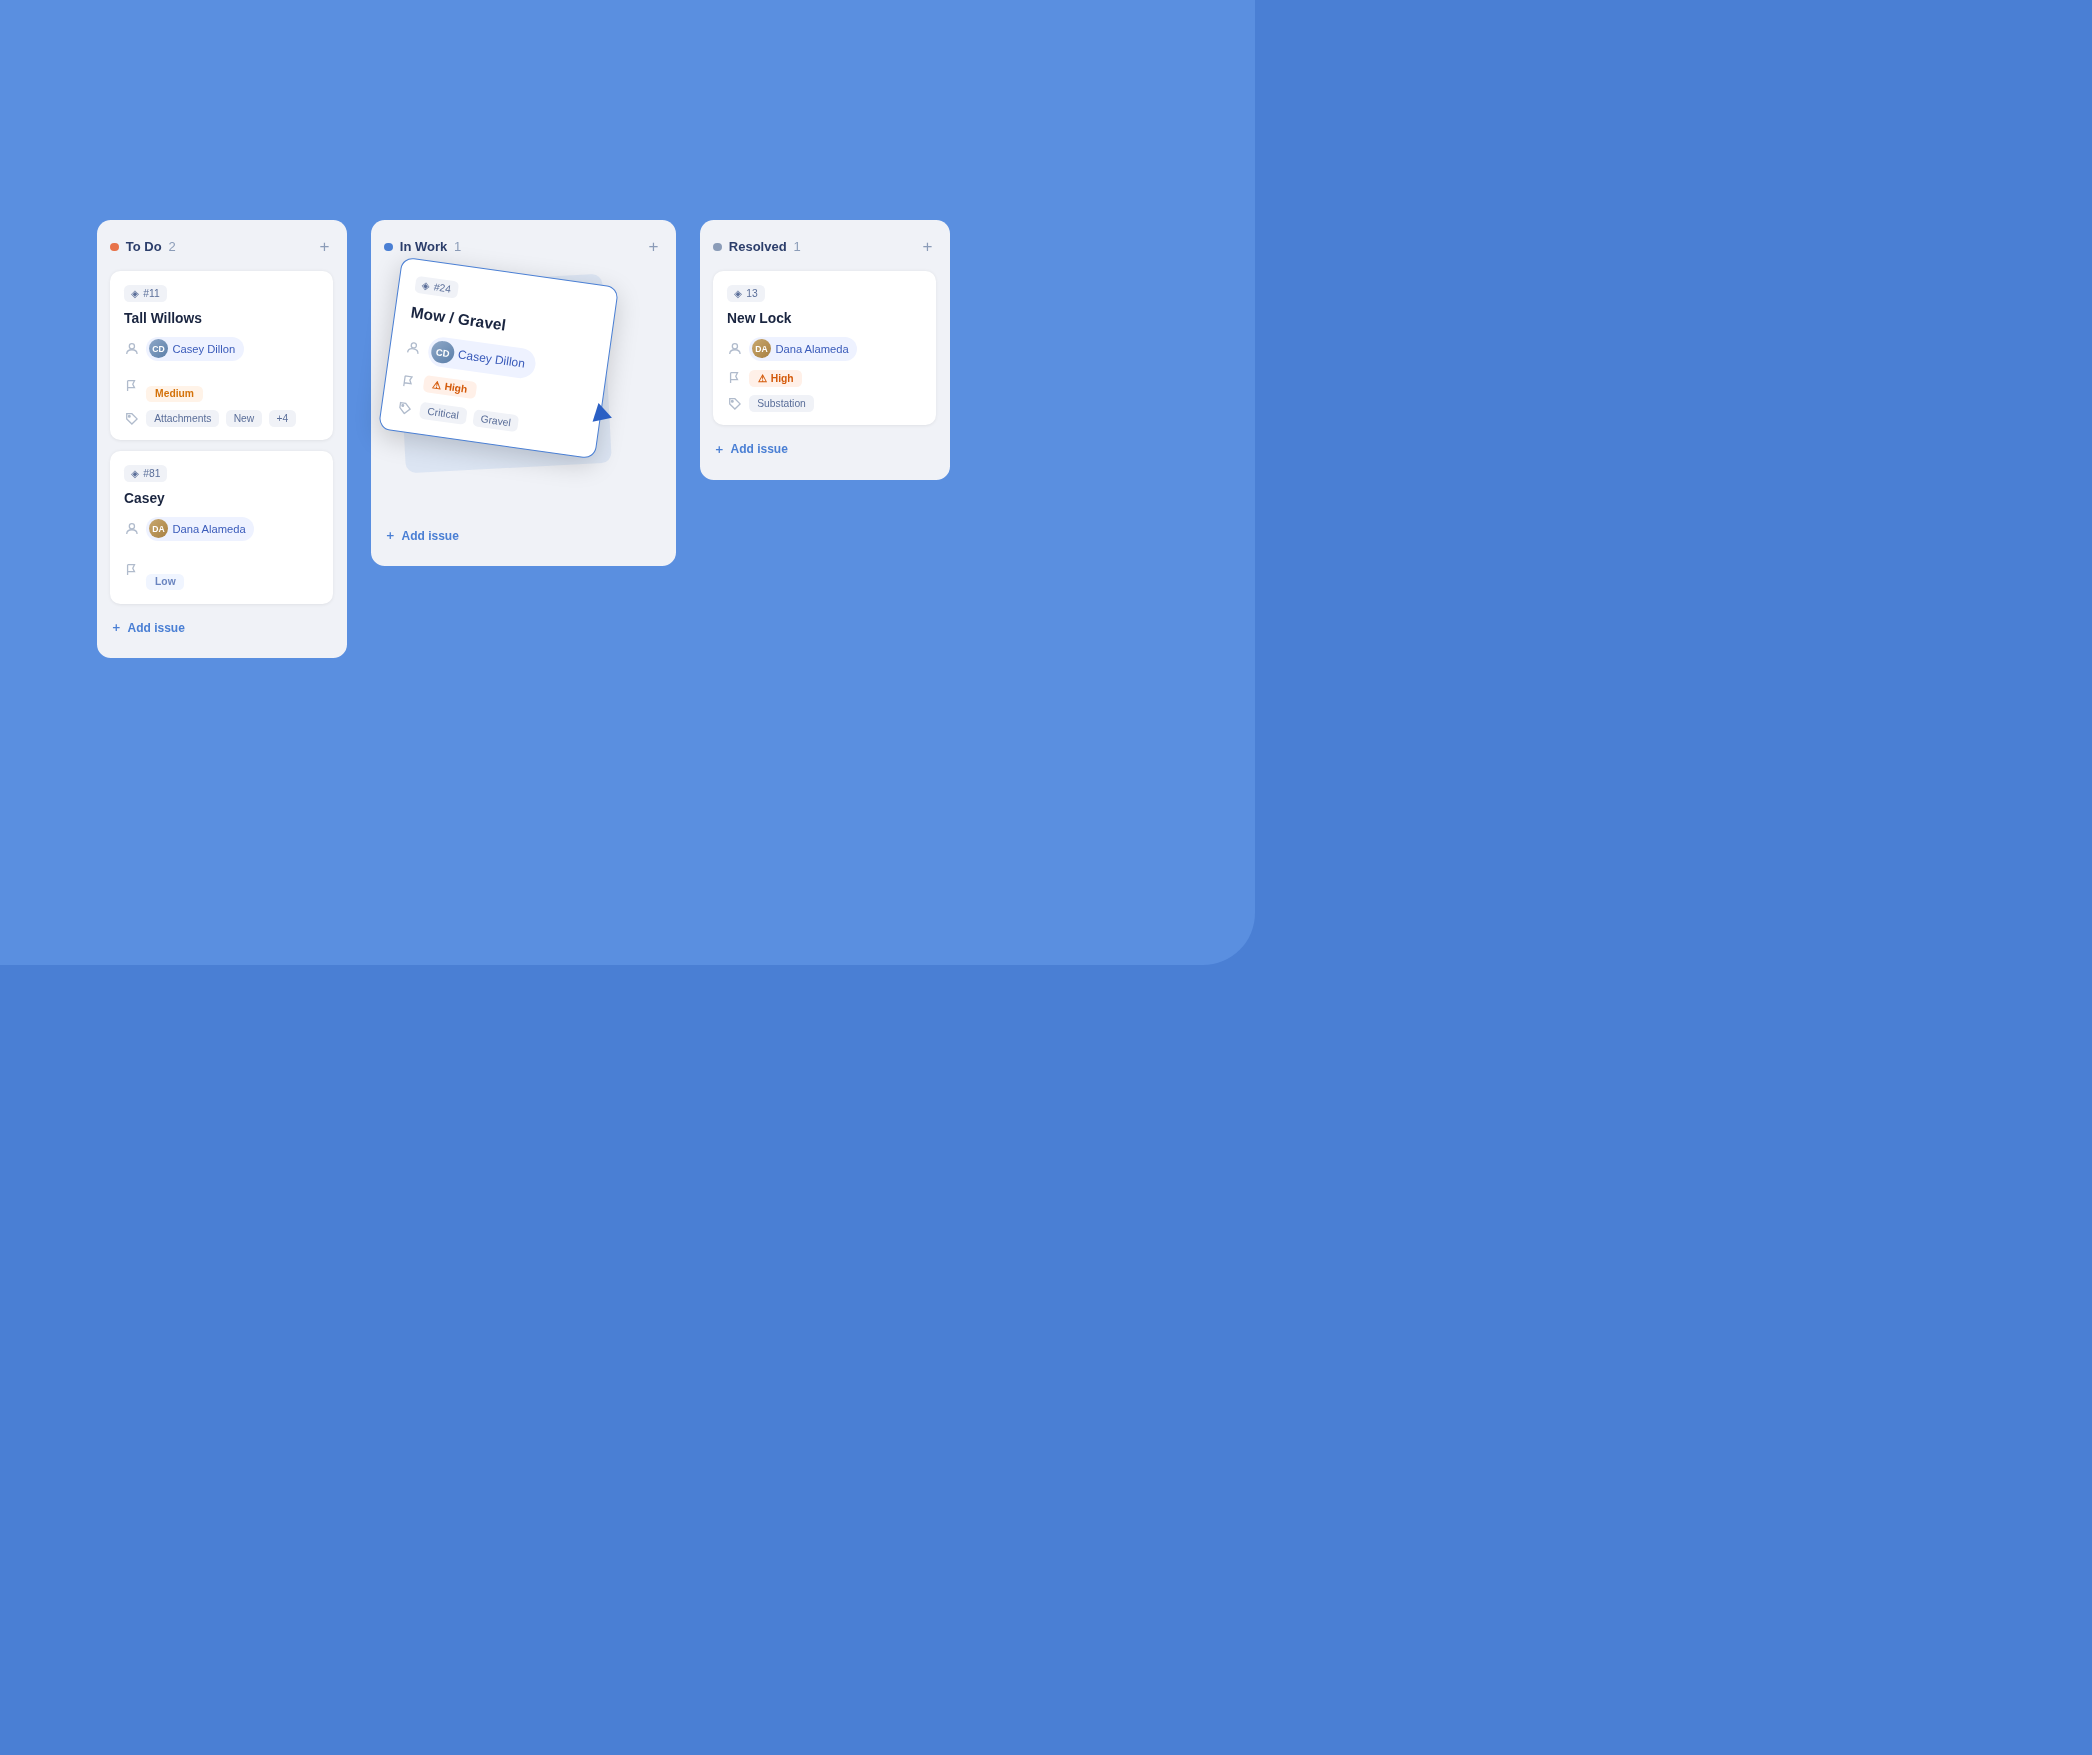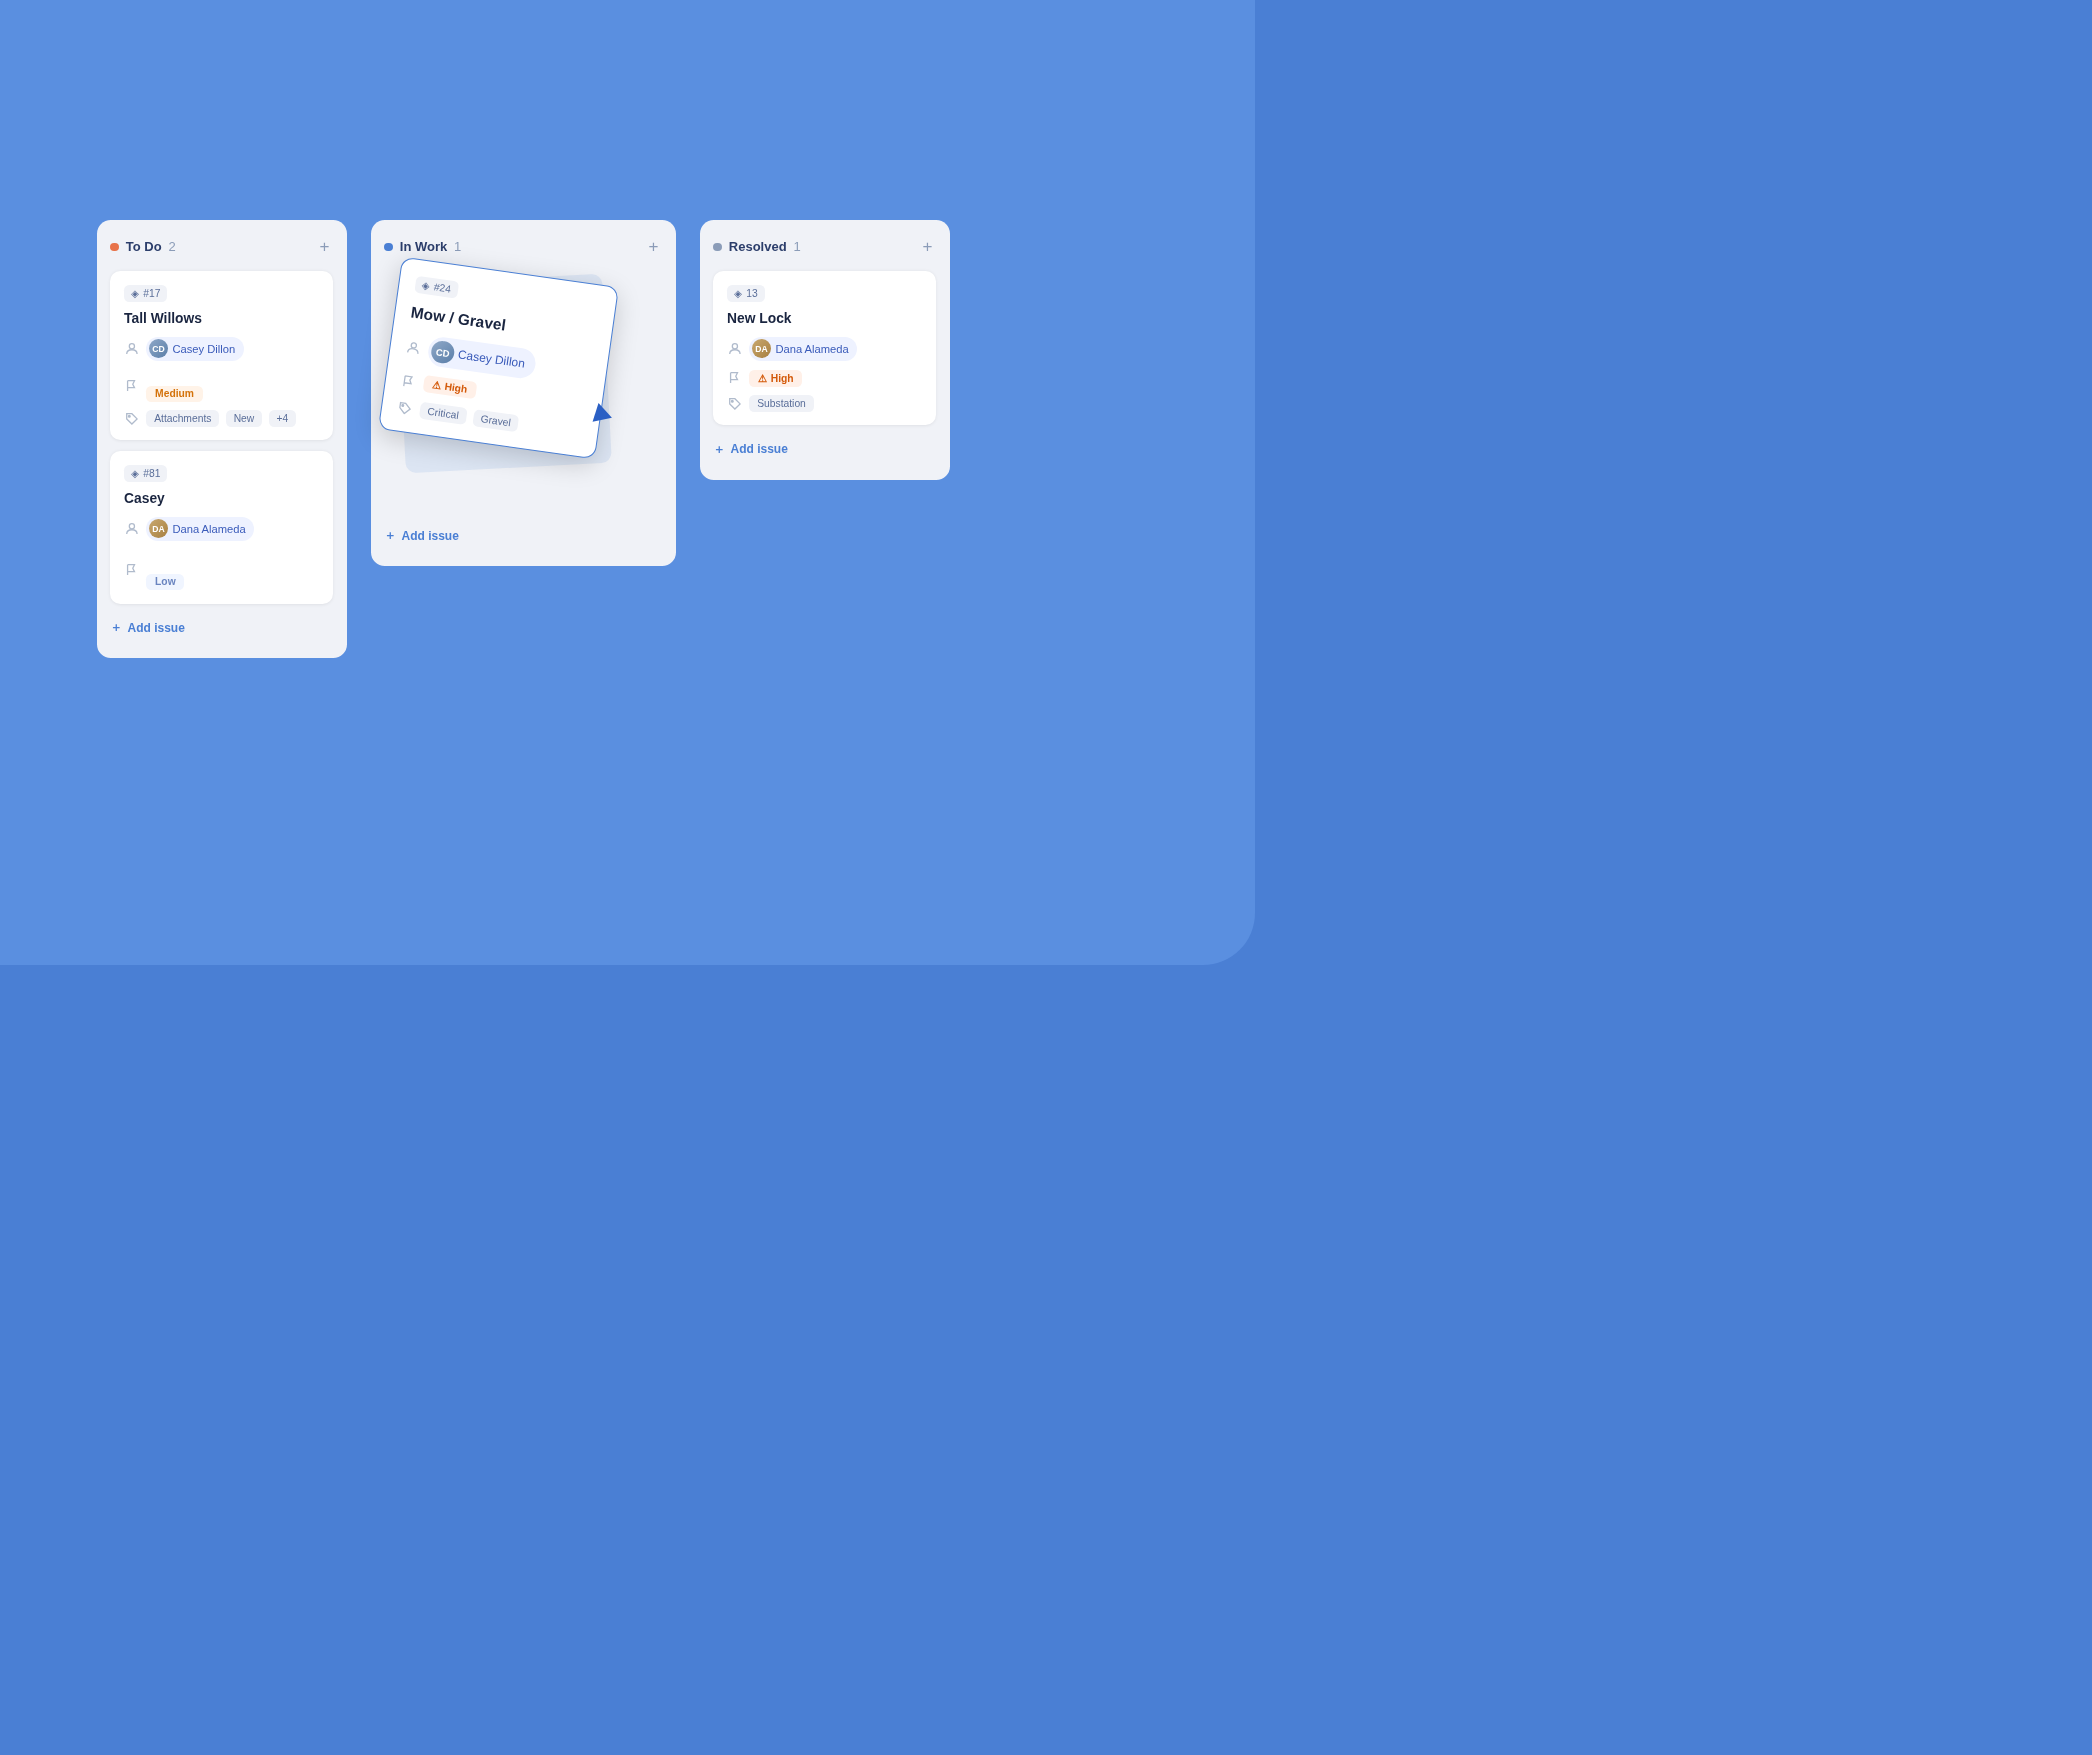--- a/index.html
+++ b/index.html
@@ -320,21 +320,21 @@
         <span class="column-title">To Do</span>
         <span class="column-count">2</span>
       </div>
       <button class="add-btn">+</button>
     </div>
 
     <div class="card">
       <div class="card-id">
         <div class="card-id-badge">
           <span>◈</span>
-          <span>#17</span>
+          <span>#11</span>
         </div>
       </div>
       <div class="card-title">Tall Willows</div>
       <div class="card-row">
         <span class="row-icon">
           <svg viewBox="0 0 16 16" fill="none" stroke="currentColor" stroke-width="1.5">
             <circle cx="8" cy="5" r="3"></circle>
             <path d="M2 14c0-3 2.5-5 6-5s6 2 6 5"></path>
           </svg>
         </span>

